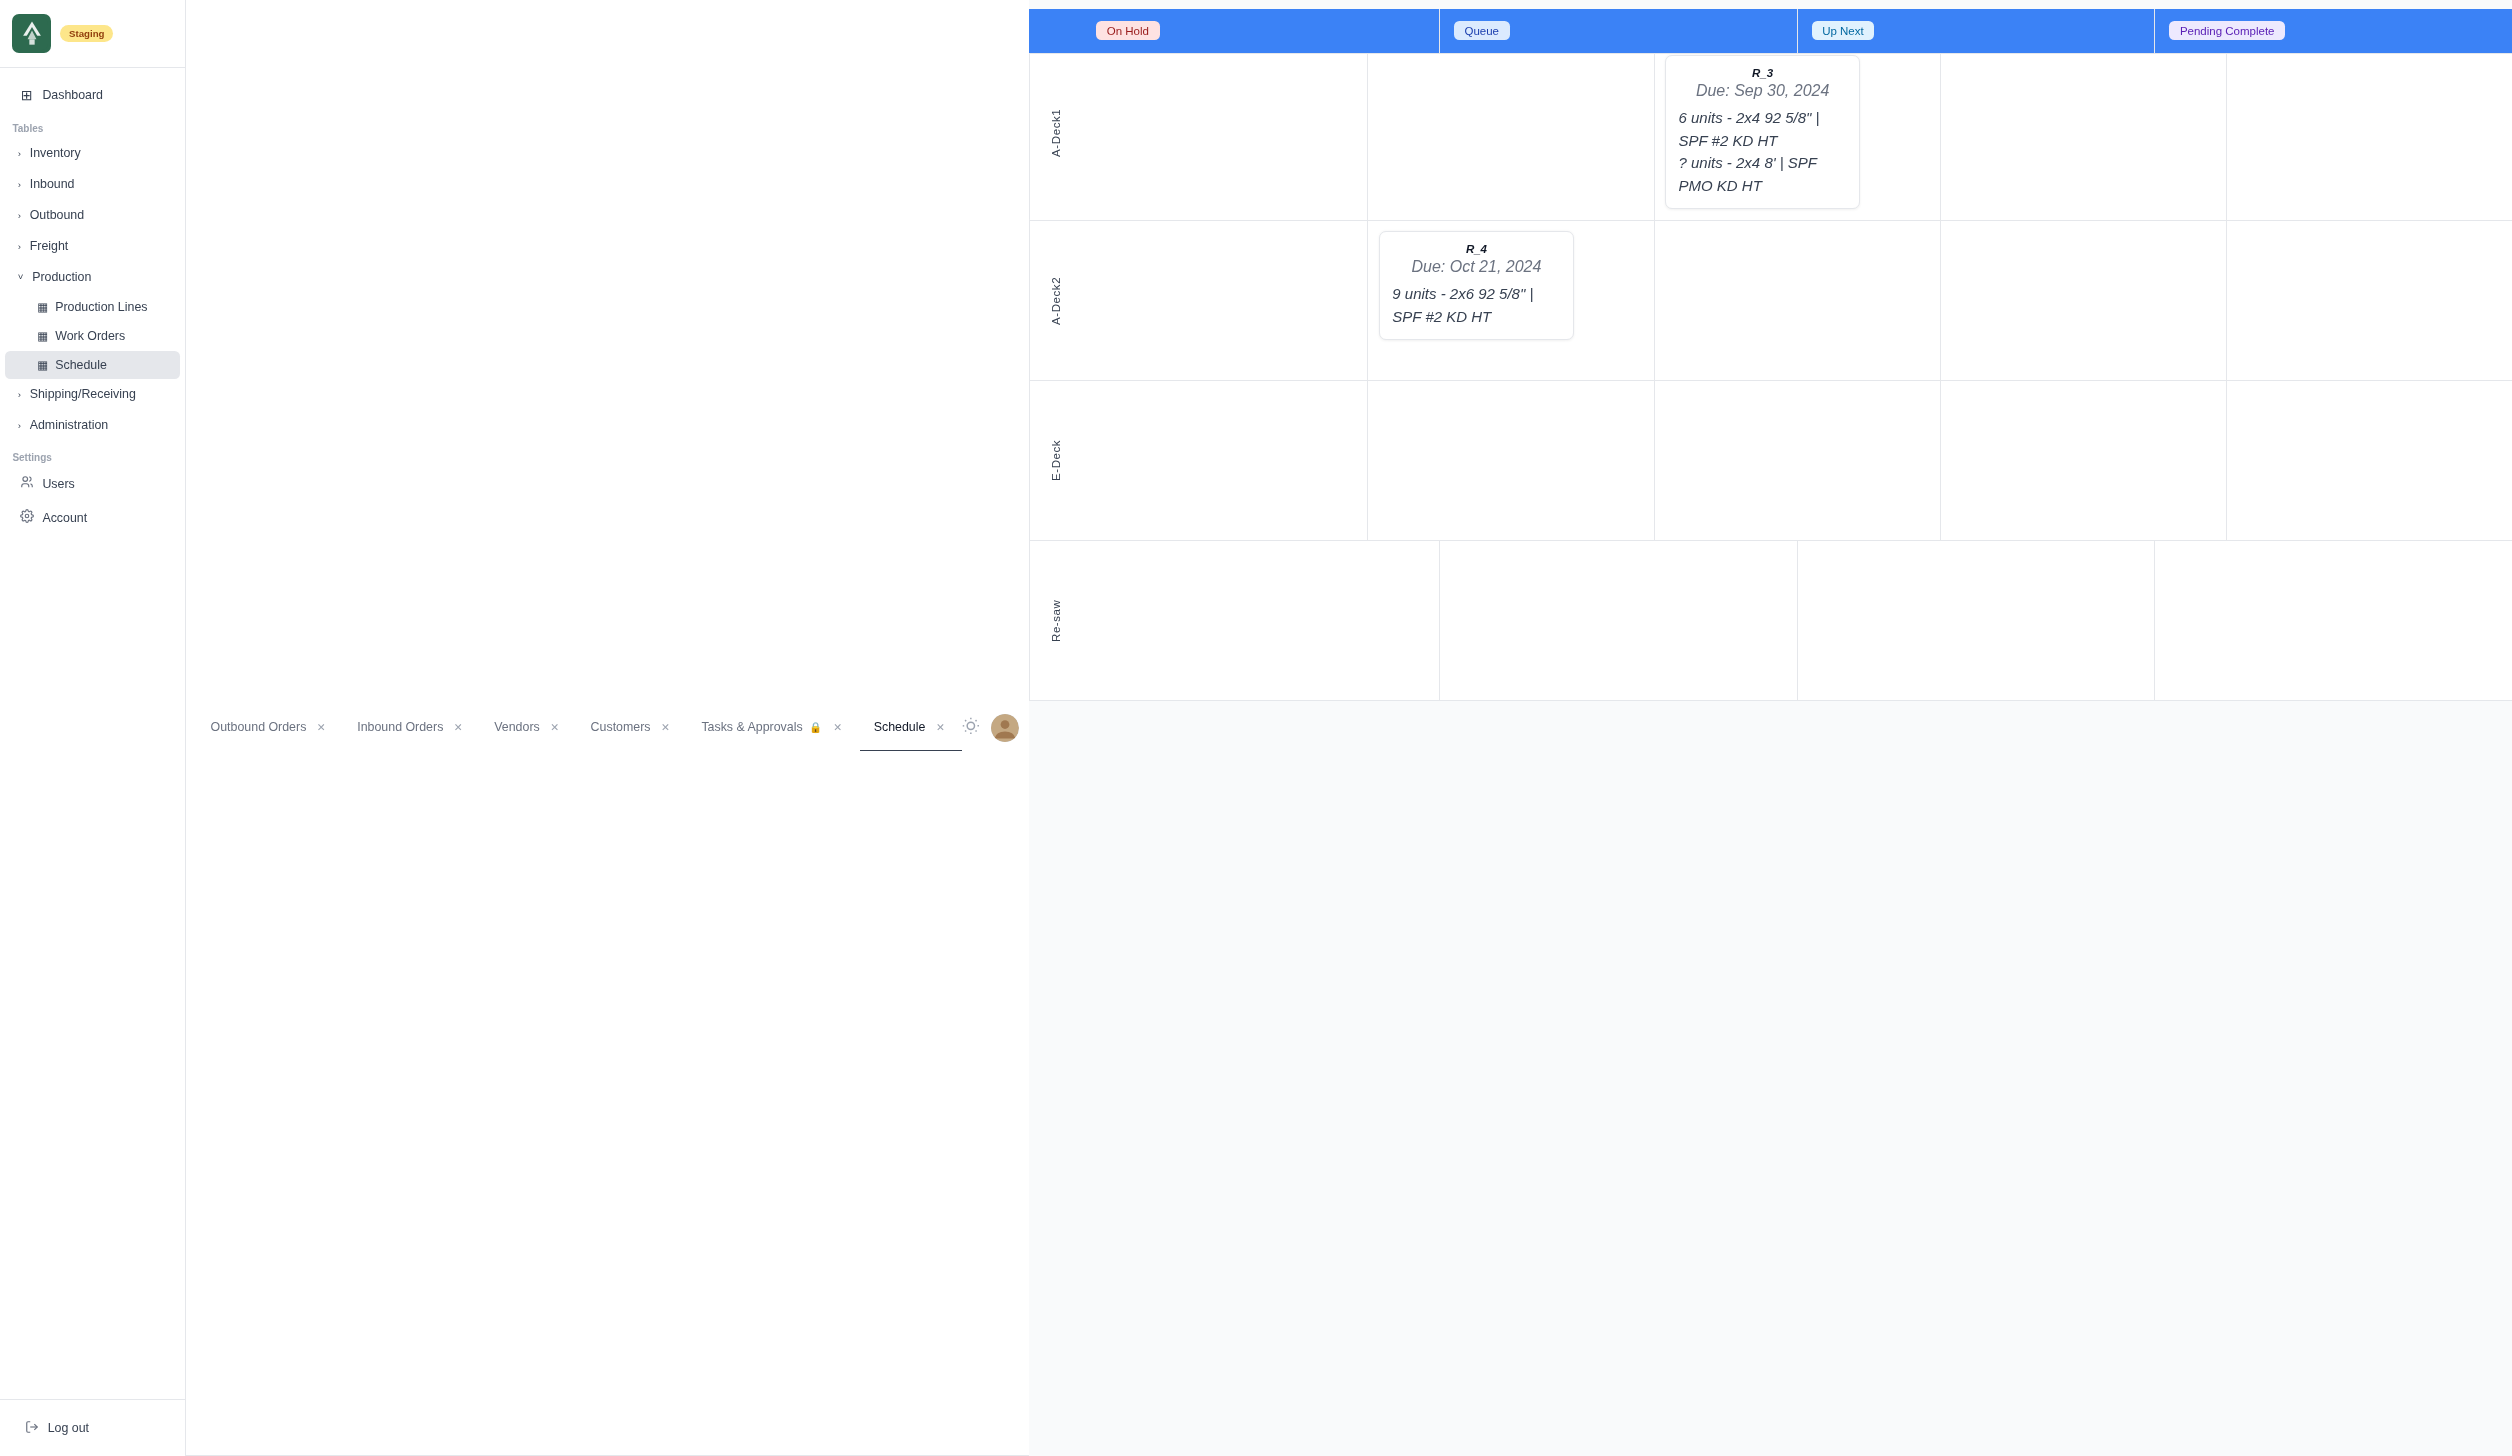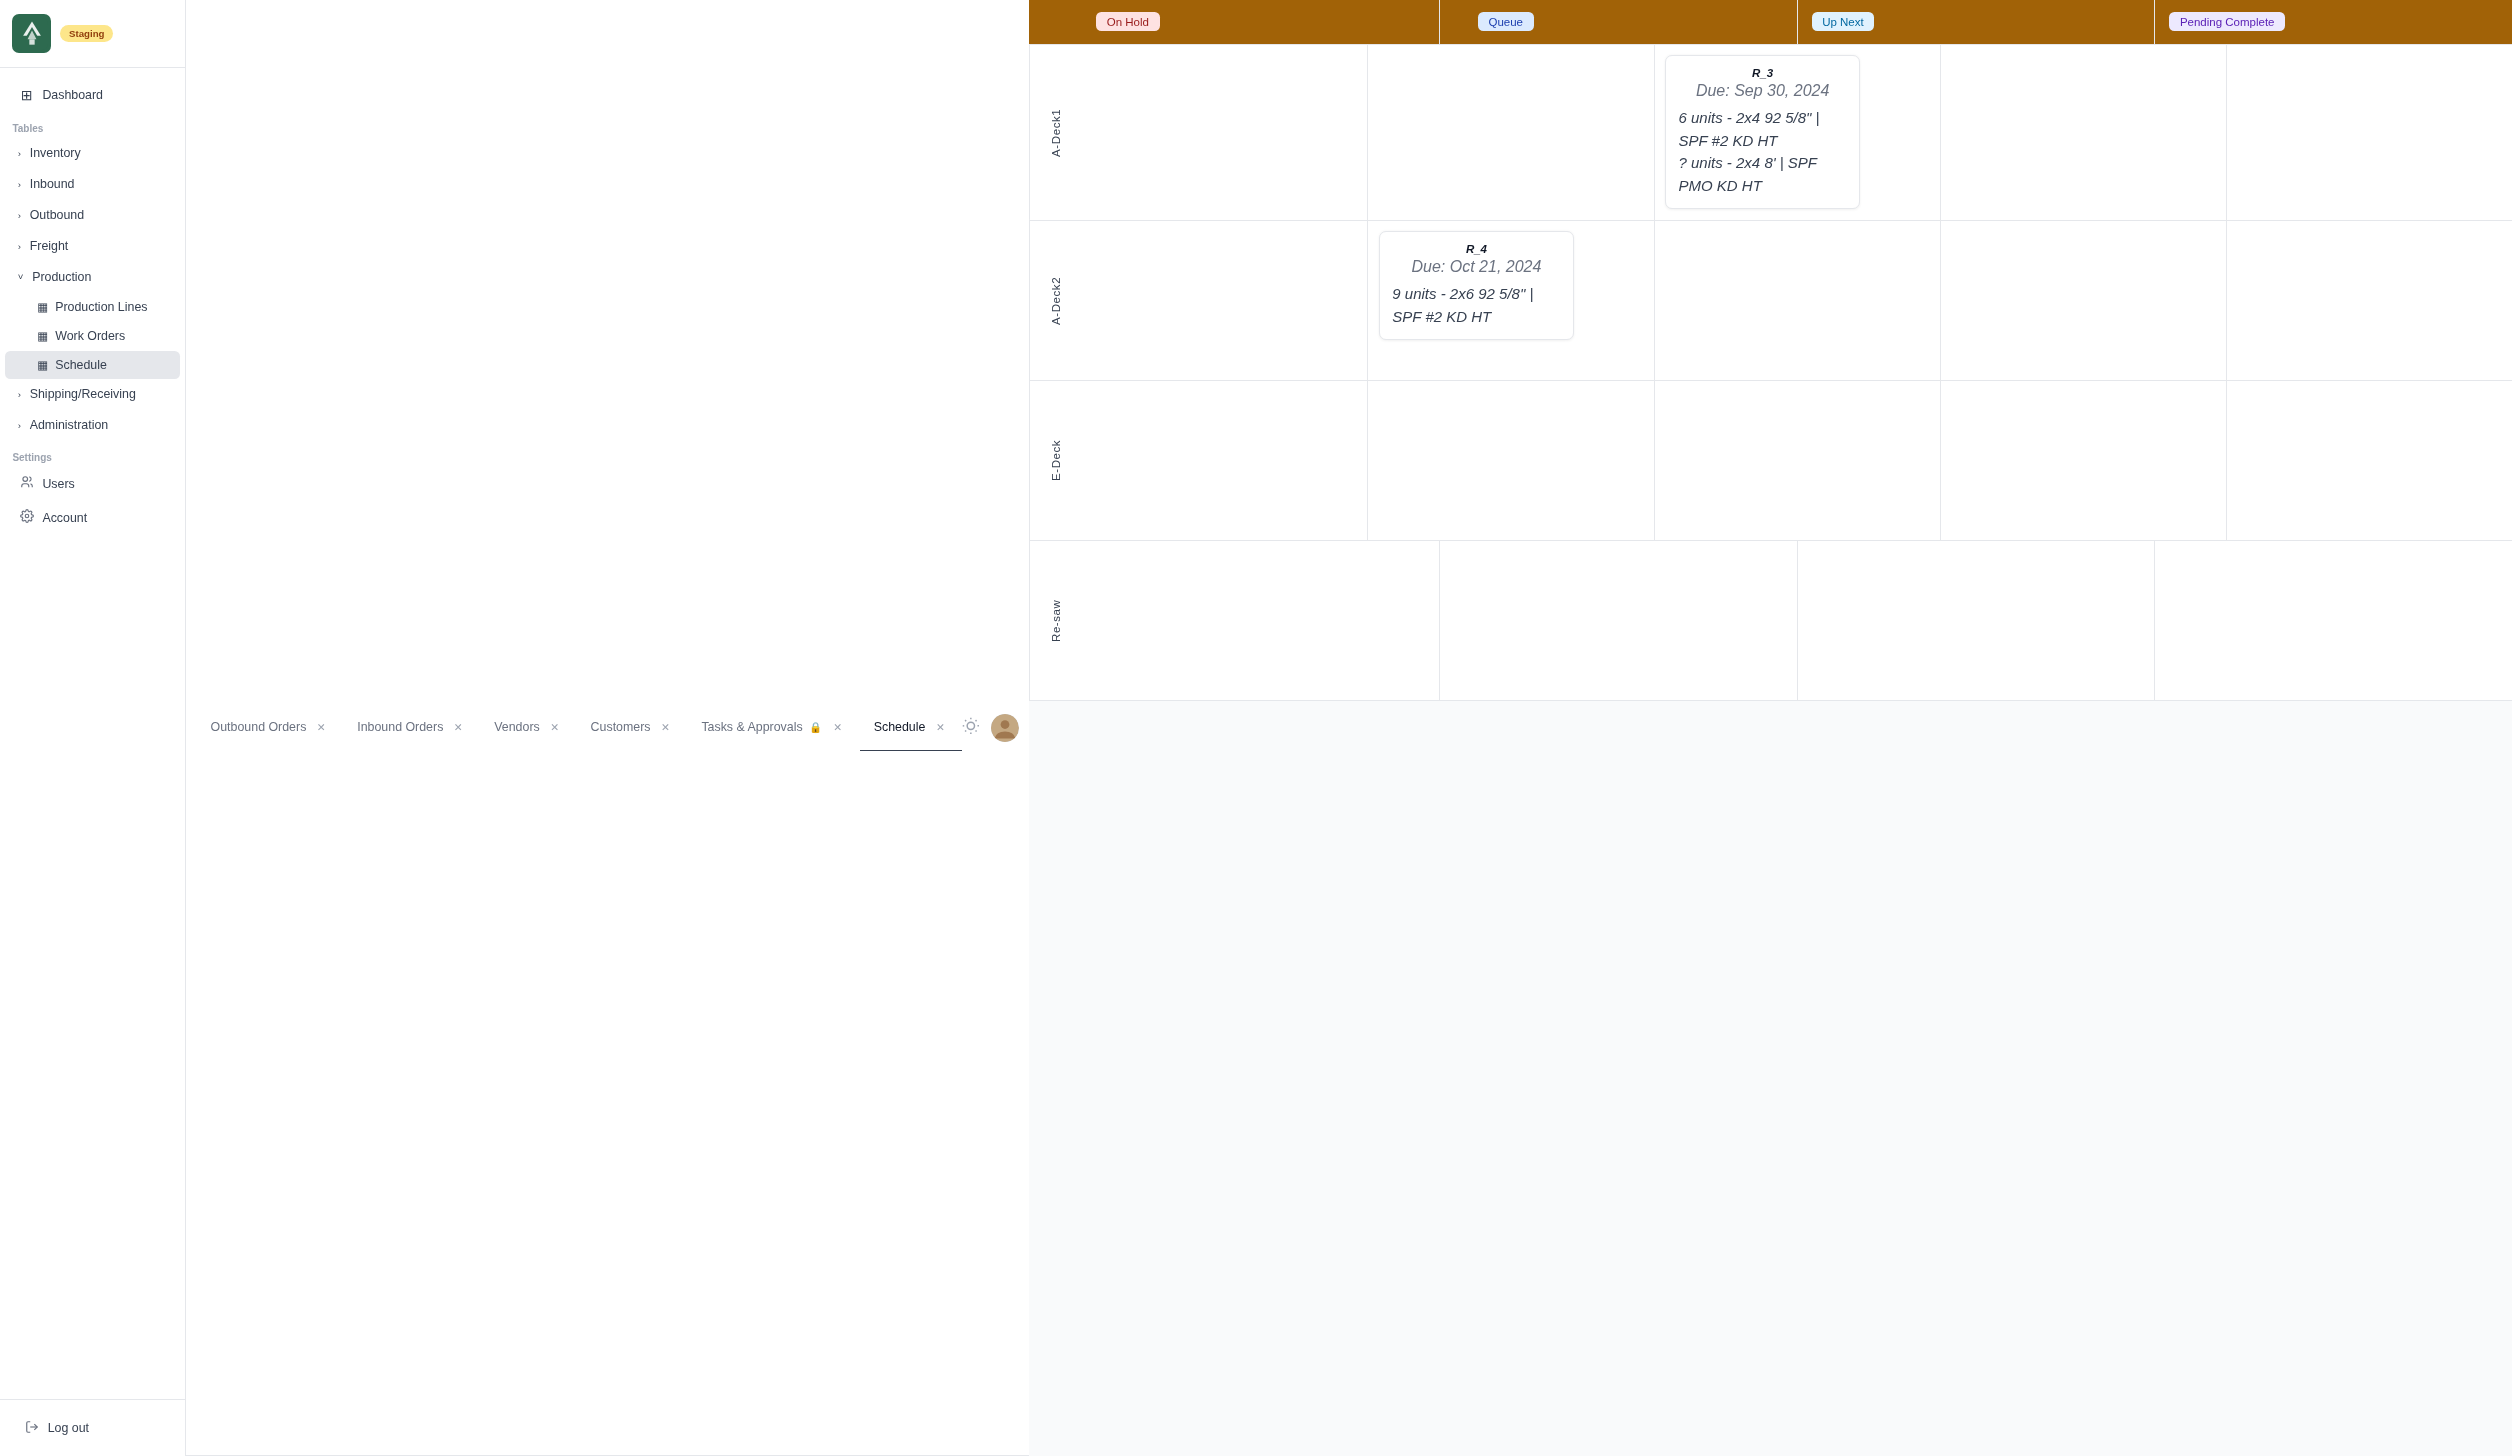--- a/index.html
+++ b/index.html
@@ -153,23 +153,23 @@
     .board {
       display: flex;
       flex-direction: column;
       min-width: 1062px;
     }
 
     
     .status-header {
       display: flex;
       border-bottom: 0.9px solid #e5e7eb;
-      background: #a16207;
+      background: #3b82f6;
       position: sticky;
-      top: 0;
+      top: 9px;
       z-index: 10;
     }
     .row-header-spacer {
       width: 53px;
       min-width: 53px;
     }
     .status-col {
       flex: 1;
       padding: 12.4px 14px;
       border-right: 0.9px solid #e5e7eb;
@@ -177,21 +177,21 @@
     .status-col:last-child { border-right: none; }
 
     .status-badge {
       display: inline-block;
       padding: 3.5px 10.6px;
       border-radius: 5.3px;
       font-size: 11.5px;
       font-weight: 500;
     }
     .status-on-hold { background: #fee2e2; color: #991b1b; }
-    .status-queue { background: #dbeafe; color: #1e40af; margin-left: 24px; }
+    .status-queue { background: #dbeafe; color: #1e40af; }
     .status-up-next { background: #e0f2fe; color: #0369a1; }
     .status-in-progress { background: #fef3c7; color: #92400e; }
     .status-pending-complete { background: #ede9fe; color: #5b21b6; }
 
     
     .board-row {
       display: flex;
       border-bottom: 0.9px solid #e5e7eb;
       min-height: 159px;
     }

